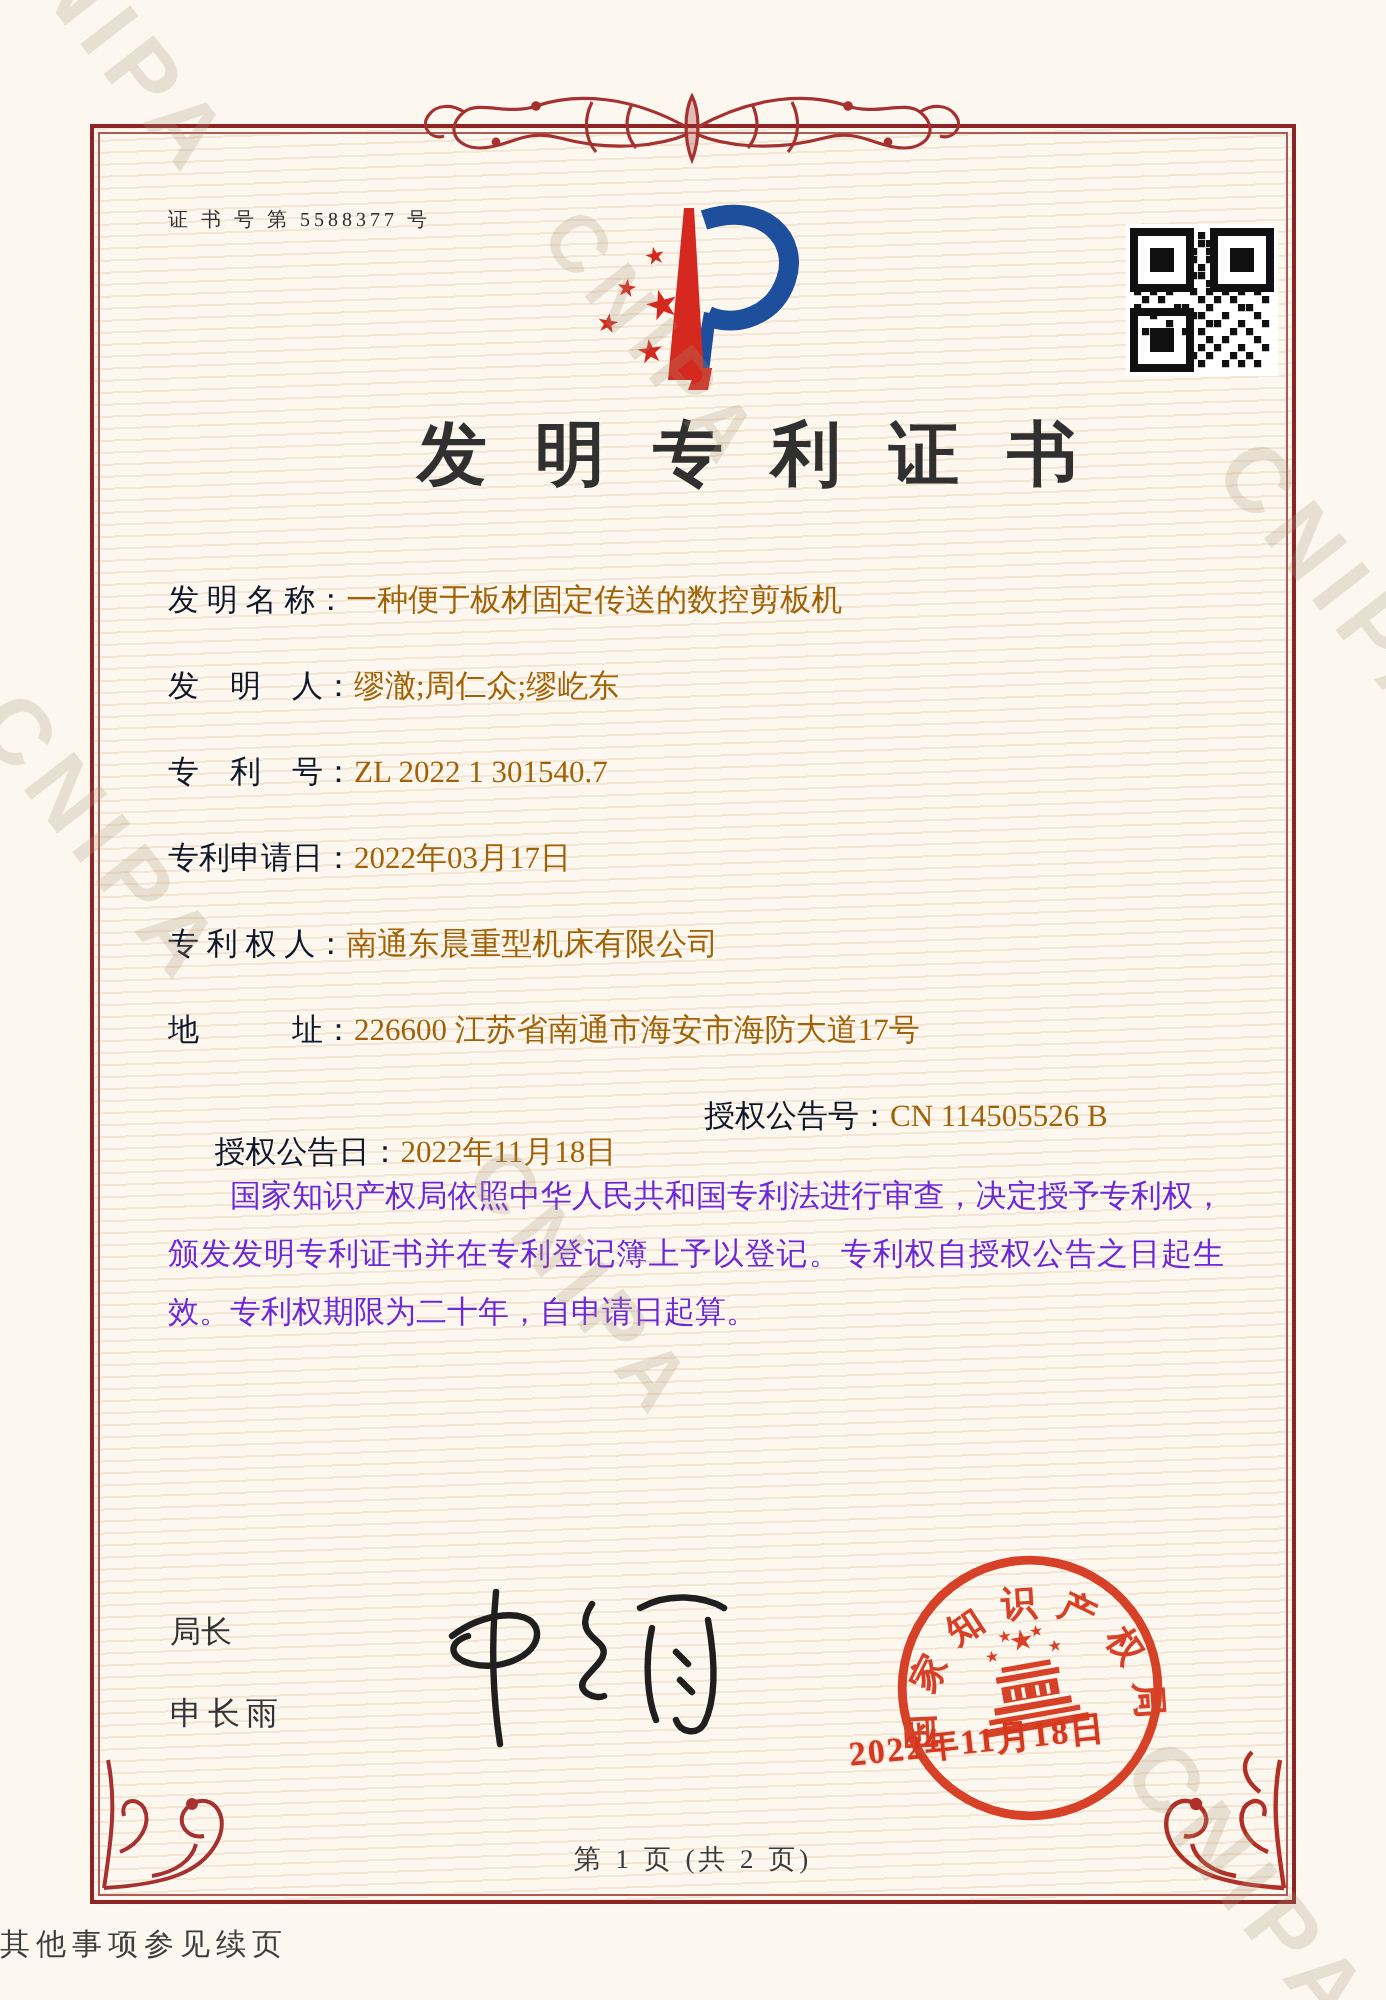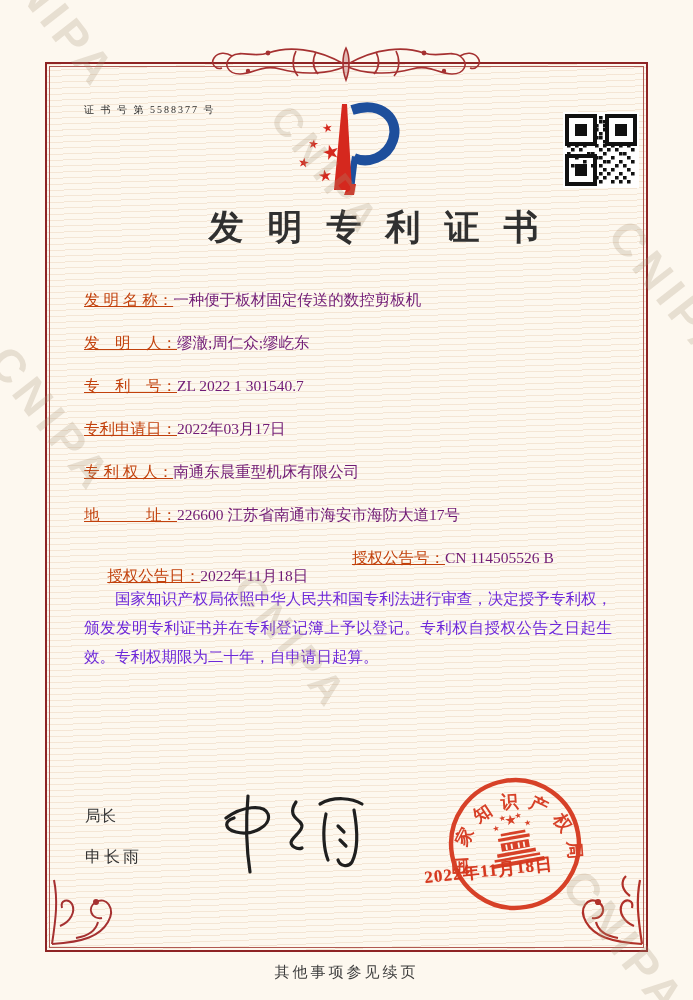--- a/index.html
+++ b/index.html
@@ -33,43 +33,43 @@
   .logo{position:absolute;left:278px;top:98px;width:150px;height:99px;z-index:4;}
   .logo .star{position:absolute;color:#d5281e;line-height:1;font-family:"DejaVu Sans",sans-serif;}
   .qr{position:absolute;left:563px;top:112px;width:76px;height:76px;background:#fff;z-index:4;}
   .title{
     position:absolute;left:0;top:204px;width:100%;z-index:4;text-align:center;
     font-size:35px;font-weight:bold;letter-spacing:24px;text-indent:24px;color:#303030;padding-left:27px;
   }
   
   .fields{position:absolute;left:84px;top:290px;width:540px;z-index:4;font-size:15.5px;}
   .frow{position:relative;height:43px;white-space:pre;}
-  .flabel{display:inline-block;color:#c2410c;text-decoration:underline;}
-  .fvalue{color:#701a75;}
+  .flabel{display:inline-block;color:#0f172a;}
+  .fvalue{color:#a16207;}
   .fpair2{position:absolute;left:268px;top:0;white-space:pre;}
   
   .body-text{
     position:absolute;left:84px;top:584px;width:528px;z-index:4;
     font-size:15.5px;line-height:29px;color:#6d28d9;text-align:justify;
   }
   .body-text p{margin:0;text-indent:2em;}
   
   .officer{position:absolute;left:85px;top:806px;z-index:4;font-size:15.5px;color:#333;}
   .officer .name{margin-top:20px;letter-spacing:3px;font-size:16px;text-align:right;}
   .sig{position:absolute;left:212px;top:788px;z-index:4;}
   
   .seal{position:absolute;left:444px;top:773px;width:142px;height:142px;z-index:6;transform:rotate(-10deg);opacity:.95;}
   .seal-date{
     position:absolute;left:424px;top:856px;z-index:7;width:190px;
     color:#d5381e;font-size:17px;font-weight:bold;letter-spacing:1px;
     transform:rotate(-6deg);text-shadow:0 0 1px rgba(213,56,30,.5);
   }
   
   .page-info{position:absolute;left:0;top:921px;width:100%;text-align:center;z-index:4;font-size:13.5px;letter-spacing:2px;color:#3a3a3a;}
-  .cont-note{position:absolute;left:0;top:963px;width:100%;text-align:center;z-index:4;font-size:15px;letter-spacing:3px;color:#3d3d3d;}
+  .cont-note{position:absolute;left:0;top:963px;width:100%;z-index:4;font-size:15px;letter-spacing:3px;color:#3d3d3d;}
   
   .orn-top{position:absolute;left:196px;top:40px;z-index:2;}
   .orn-bl{position:absolute;left:50px;top:860px;z-index:2;}
   .orn-br{position:absolute;left:524px;top:860px;z-index:2;transform:scaleX(-1);}
 </style>
 </head>
 <body>
 
 <div class="paper">
 
@@ -217,15 +217,16 @@
       <g fill="#fdf8ef">
         <rect x="69" y="79" width="2" height="6"></rect>
         <rect x="75" y="79" width="2" height="6"></rect>
         <rect x="83" y="79" width="2" height="6"></rect>
         <rect x="89" y="79" width="2" height="6"></rect>
       </g>
     </g>
   </svg>
   <div class="seal-date">2022年11月18日</div>
 
+  <div class="page-info">第 1 页 (共 2 页)</div>
   <div class="cont-note">其他事项参见续页</div>
 
 </div>
 
 </body></html>

